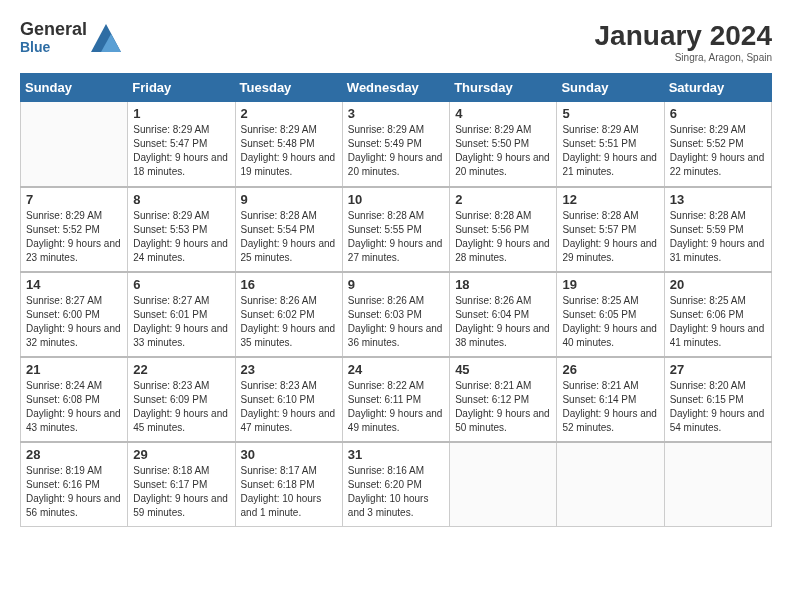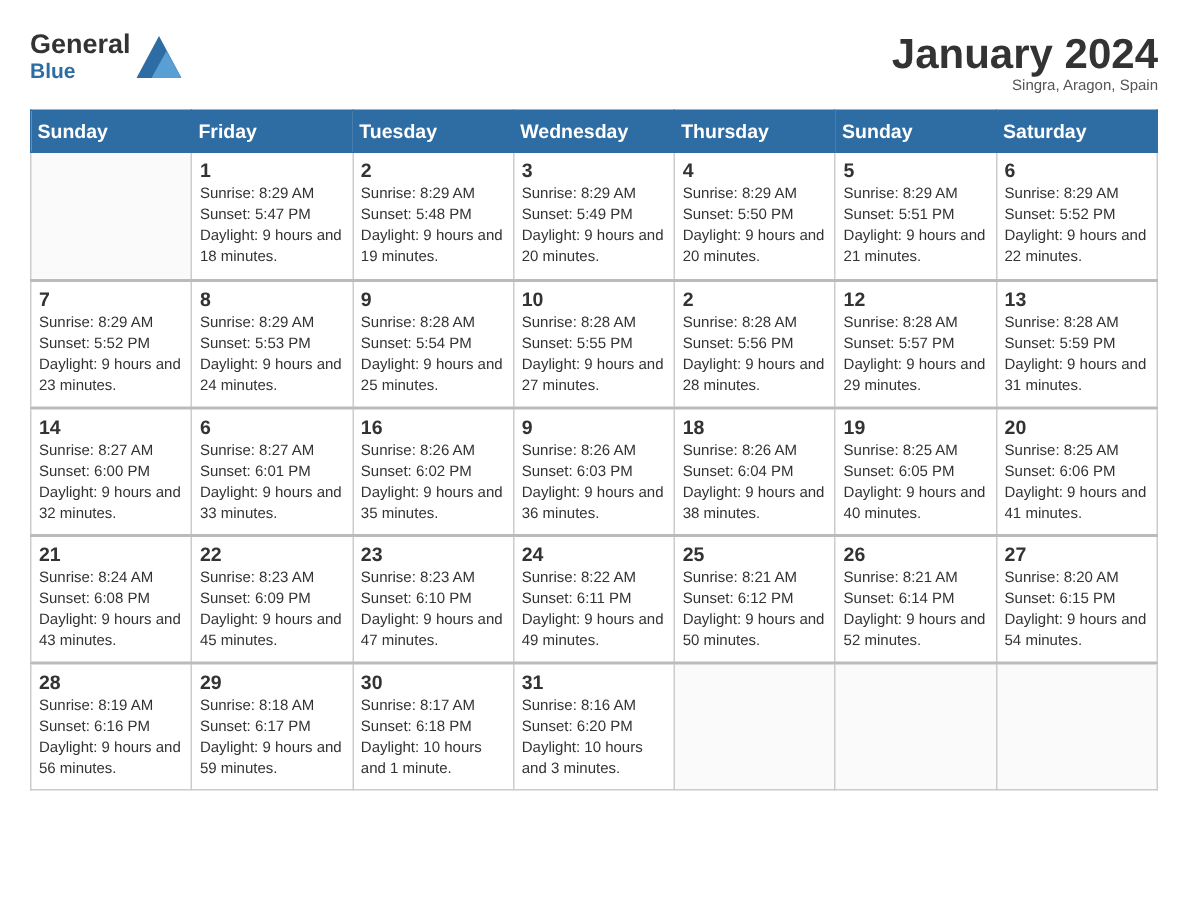--- a/index.html
+++ b/index.html
@@ -223,21 +223,21 @@
         </td>
         <td>
           <div class="day-number">23</div>
           <div class="day-info">Sunrise: 8:23 AM<br>Sunset: 6:10 PM<br>Daylight: 9 hours and 47 minutes.</div>
         </td>
         <td>
           <div class="day-number">24</div>
           <div class="day-info">Sunrise: 8:22 AM<br>Sunset: 6:11 PM<br>Daylight: 9 hours and 49 minutes.</div>
         </td>
         <td>
-          <div class="day-number">25</div>
+          <div class="day-number">45</div>
           <div class="day-info">Sunrise: 8:21 AM<br>Sunset: 6:12 PM<br>Daylight: 9 hours and 50 minutes.</div>
         </td>
         <td>
           <div class="day-number">26</div>
           <div class="day-info">Sunrise: 8:21 AM<br>Sunset: 6:14 PM<br>Daylight: 9 hours and 52 minutes.</div>
         </td>
         <td>
           <div class="day-number">27</div>
           <div class="day-info">Sunrise: 8:20 AM<br>Sunset: 6:15 PM<br>Daylight: 9 hours and 54 minutes.</div>
         </td>

